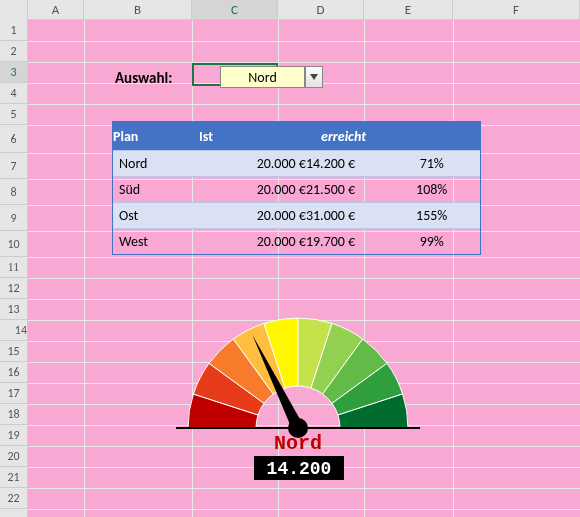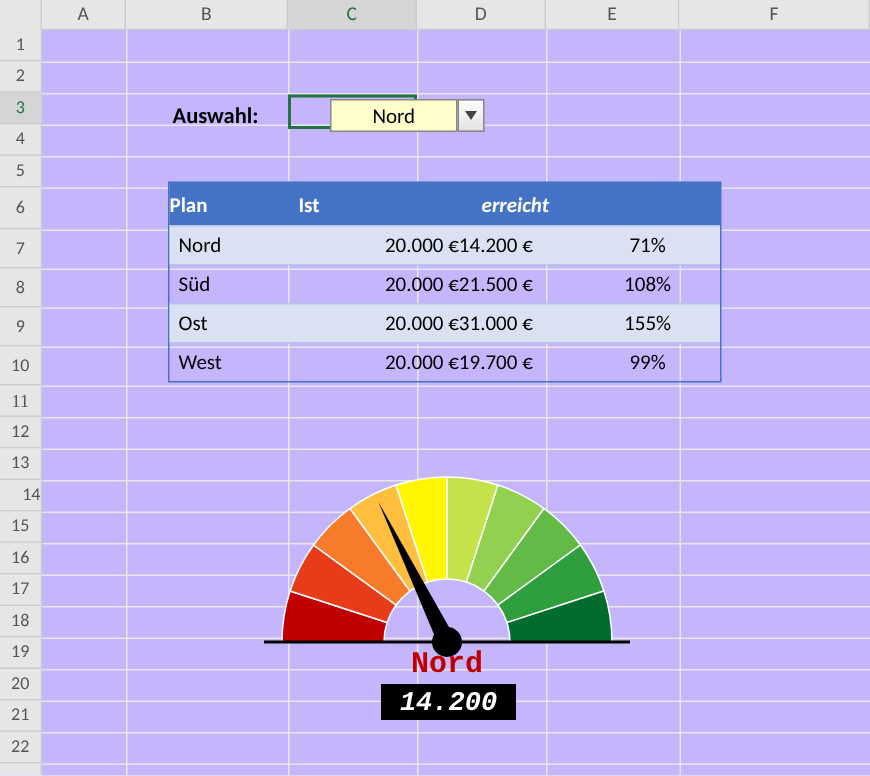--- a/index.html
+++ b/index.html
@@ -55,21 +55,21 @@
     border-bottom: 1px solid #ccc;
     line-height: 21px;
     height: 21px;
     background: #e6e6e6;
   }
   .row-h.active { background: #d5d5d5; color:#217346; }
   
   .grid {
     position: absolute;
     top: 20px; left: 28px; right: 0; bottom: 0;
-    background: #c4b5fd;
+    background: #f9a8d4;
   }
   .gridlines-v, .gridlines-h { position:absolute; background:#e0e0e0; }
   
   .auswahl-label {
     position: absolute;
     left: 87px; top: 49px;
     font-weight: bold;
     font-size: 15px;
   }
   
@@ -148,21 +148,20 @@
     left:86px; top:156px;
     width:90px; height:24px;
     background:#000;
     border:2px solid #000;
     color:#fff;
     font-family:"Courier New",monospace;
     font-weight:bold;
     font-size:18px;
     text-align:center;
     line-height:22px;
-    font-style:italic;
   }
 </style>
 </head>
 <body>
 
 <div class="sheet">
 
   <div class="col-headers">
     <div class="corner"></div>
 

